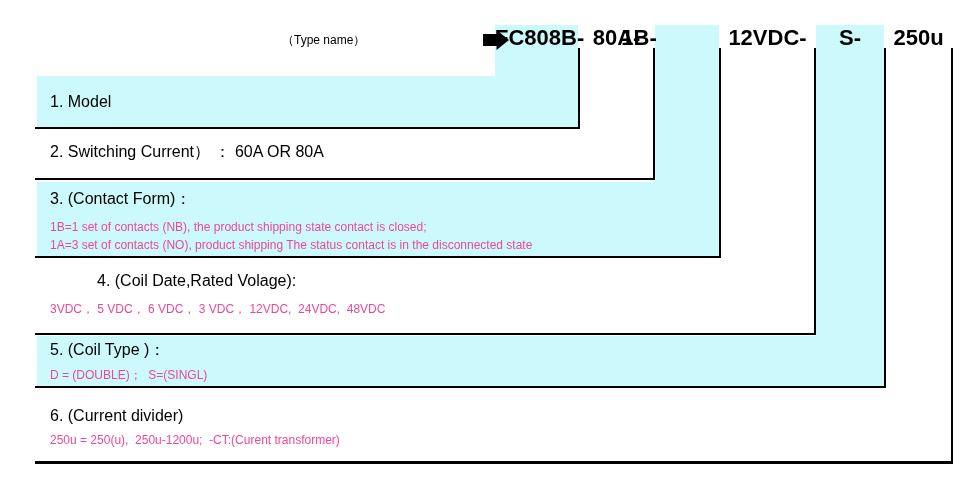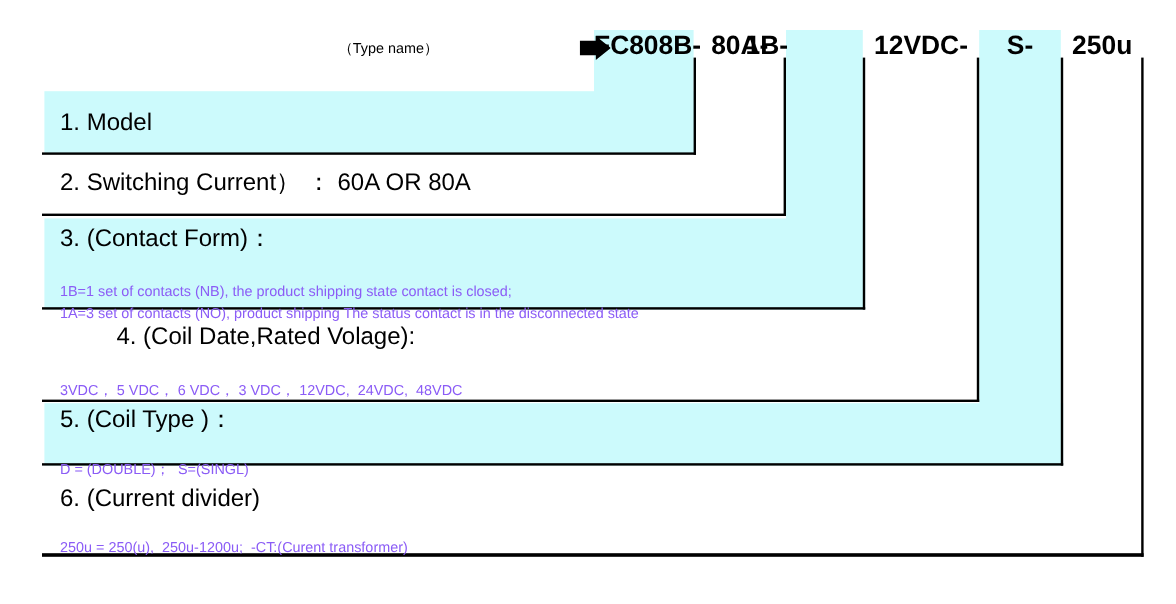--- a/index.html
+++ b/index.html
@@ -8,22 +8,22 @@
     font-family:"Liberation Sans","DejaVu Sans",sans-serif;color:#000;
     overflow:hidden;
   }
   .cyan{position:absolute;background:#ccfafc;}
   .hline{position:absolute;height:2px;background:#000;}
   .vline{position:absolute;width:2px;background:#000;}
   .seg{
     position:absolute;top:28px;height:20px;line-height:20px;
     font-size:22px;font-weight:bold;text-align:center;white-space:pre;
   }
-  .title{position:absolute;left:50px;font-size:20px;line-height:20px;white-space:pre;}
-  .sub{position:absolute;left:50px;font-size:12px;line-height:16px;white-space:pre;color:#8b5cf6;margin-top:16px;}
+  .title{position:absolute;left:50px;font-size:16px;line-height:20px;white-space:pre;}
+  .sub{position:absolute;left:50px;font-size:12px;line-height:16px;white-space:pre;color:#ec4899;}
   .typelabel{position:absolute;left:282px;top:30px;font-size:12px;line-height:20px;white-space:pre;}
   .arrow{
     position:absolute;left:483px;top:30px;width:26px;height:20px;background:#000;
     -webkit-clip-path:polygon(0 20%,52% 20%,52% 0,100% 50%,52% 100%,52% 80%,0 80%);
     clip-path:polygon(0 20%,52% 20%,52% 0,100% 50%,52% 100%,52% 80%,0 80%);
   }
   
   #col-model{left:495px;top:25px;width:83px;height:103px;}
   #band-row1{left:37px;top:76px;width:543px;height:52px;}
   #col-1b{left:655px;top:25px;width:64px;height:233px;}

